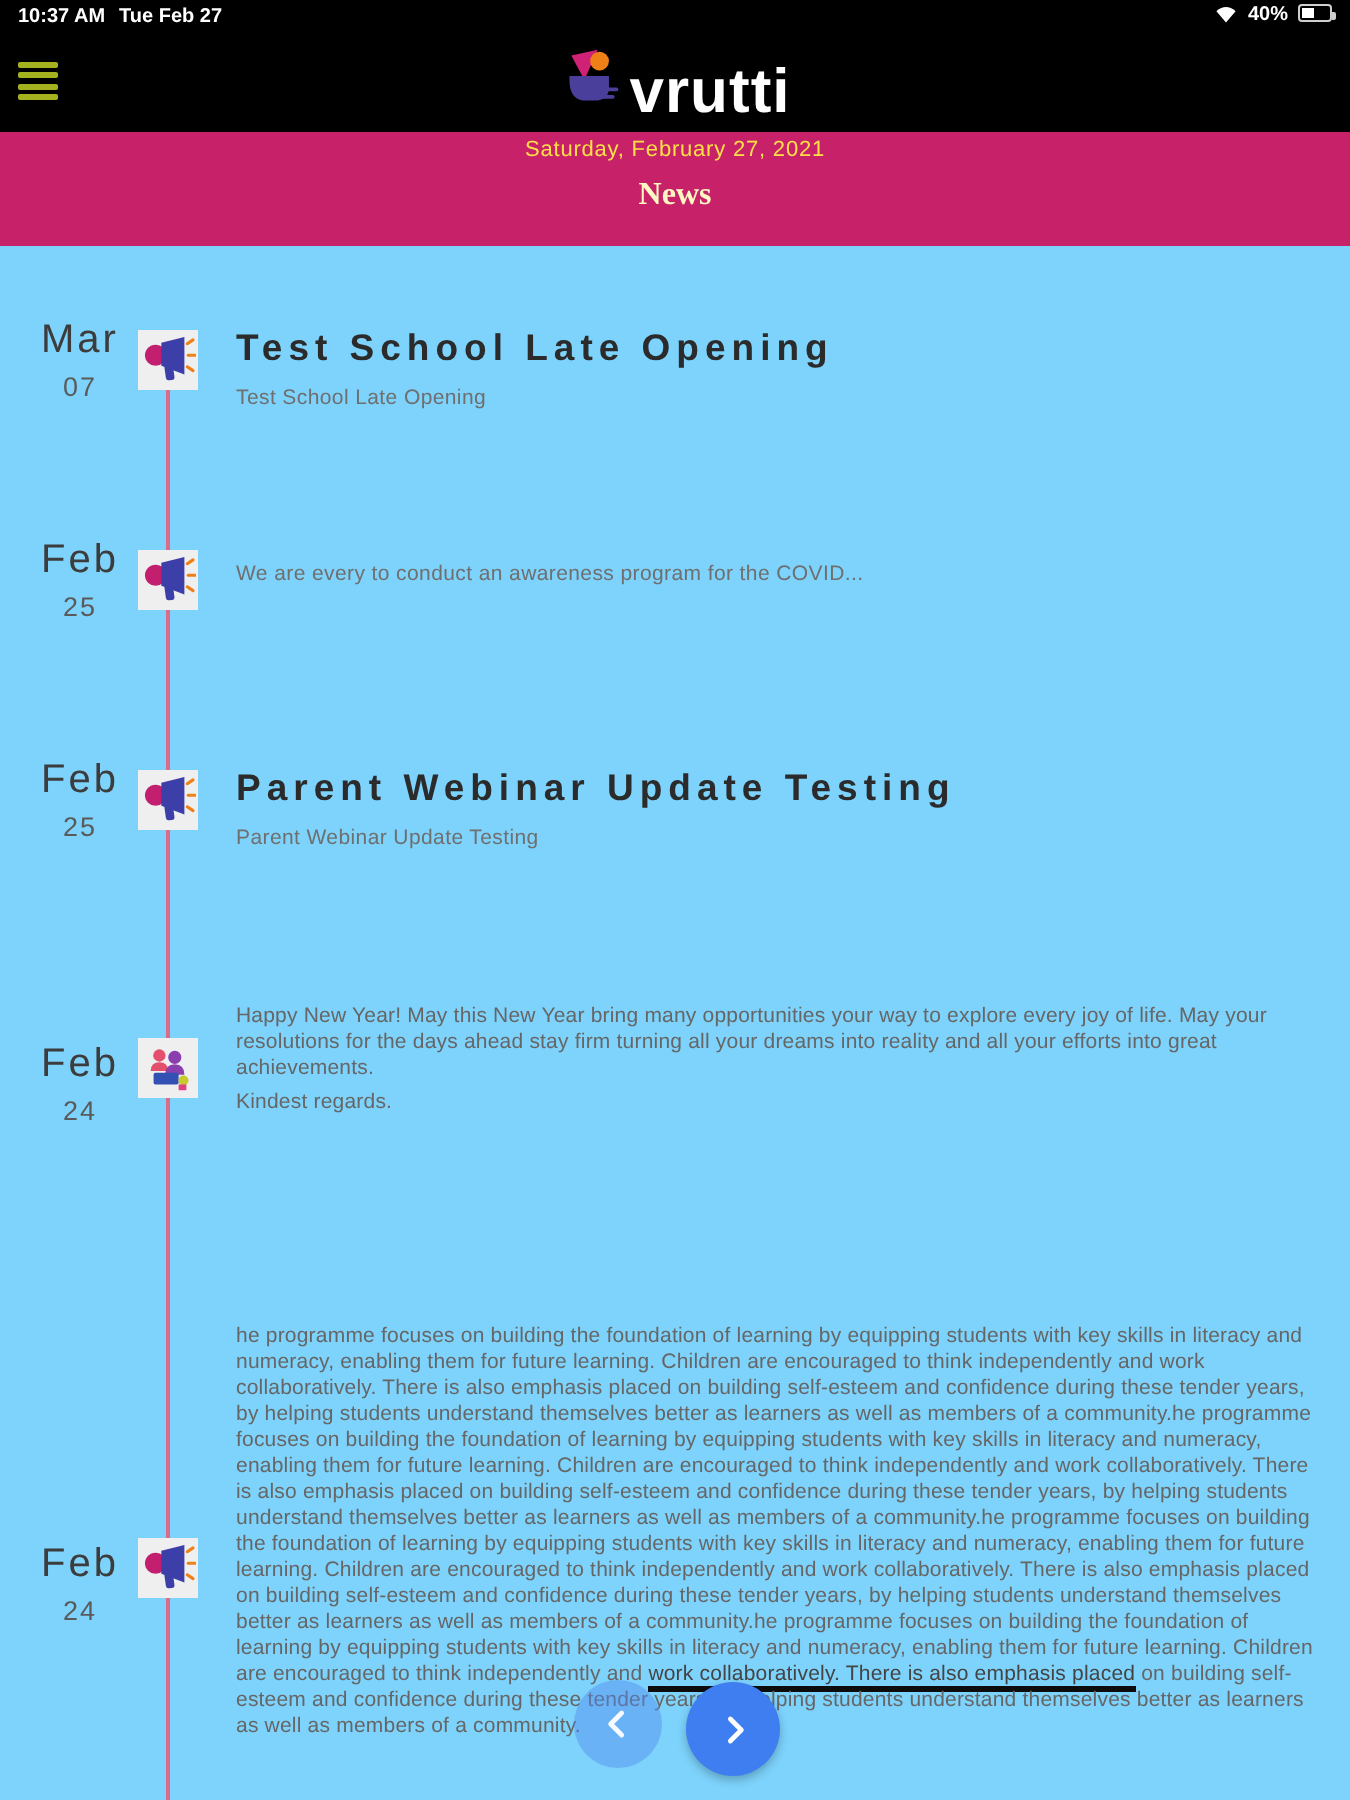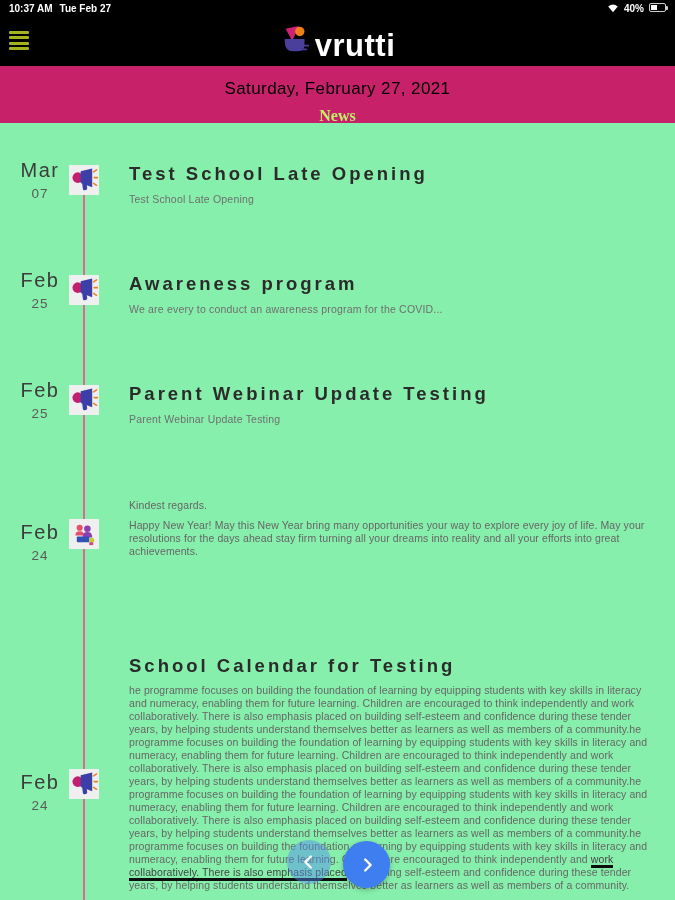--- a/index.html
+++ b/index.html
@@ -30,32 +30,32 @@
   .menu-btn { position:absolute; left:9px; top:14px; width:20px; height:19px;
     display:flex; flex-direction:column; justify-content:space-between; cursor:pointer; }
   .menu-btn span { display:block; height:3px; background:#a4b21f; border-radius:1px; }
   .logo { display:flex; align-items:flex-end; gap:3px; }
   .logo-text { color:#fff; font-size:31px; font-weight:bold; letter-spacing:0.5px; line-height:0.9; }
   
   .banner {
     position:absolute; top:66px; left:0; width:675px; height:57px;
     background:#c7216a; text-align:center; color:#fff;
   }
-  .banner-date { margin-top:13px; font-size:17px; color:#000000; letter-spacing:0.4px; }
-  .banner-title { margin-top:8px; font-family:"Liberation Serif", serif; font-weight:bold; font-size:16px; color:#bef264; }
+  .banner-date { margin-top:3px; font-size:11px; color:#fde047; letter-spacing:0.4px; }
+  .banner-title { margin-top:8px; font-family:"Liberation Serif", serif; font-weight:bold; font-size:16px; color:#fef9c3; }
   
   .content { position:absolute; top:123px; left:0; width:675px; height:777px;
-    background:#86efac; overflow:hidden; }
+    background:#7dd3fc; overflow:hidden; }
   .timeline-line { position:absolute; left:83px; top:57px; width:2px; height:calc(100% - 57px); background:#dd6a8c; }
   .date-block { position:absolute; left:8px; width:64px; text-align:center; }
   .date-month { font-size:20px; letter-spacing:1.5px; color:#3c3c3c; font-weight:500; }
   .date-day   { font-size:13.5px; color:#5a5a5a; letter-spacing:1px; margin-top:4px; }
   .node { position:absolute; left:69px; width:30px; height:30px; background:#efefef;
     display:flex; align-items:center; justify-content:center; }
-  .item-text { position:absolute; left:129px; right:14px; cursor:pointer; }
+  .item-text { position:absolute; left:118px; right:14px; cursor:pointer; }
   .item-title { font-size:18.5px; letter-spacing:3px; color:#2b2b2b; font-weight:600; }
   .item-sub   { font-size:10.5px; color:#6f6f6f; margin-top:8px; letter-spacing:0.2px; }
   .item-body  { font-size:10.5px; color:#666; line-height:13px; margin-top:7px; letter-spacing:0.1px; }
   .underlined { border-bottom:3.5px solid #0d0d0d; color:#444; }
   
   #i1-date{top:36px}  #i1-node{top:42px}  #i1-text{top:40px}
   #i2-date{top:146px} #i2-node{top:152px} #i2-text{top:150px}
   #i3-date{top:256px} #i3-node{top:262px} #i3-text{top:260px}
   #i4-date{top:398px} #i4-node{top:396px} #i4-text{top:372px}
   #i5-date{top:648px} #i5-node{top:646px} #i5-text{top:532px}
@@ -147,21 +147,20 @@
       <polygon points="10,3.5 22,0.5 22,20 10,15.5" fill="#3c3fa8"></polygon>
       <rect x="12" y="15" width="4.5" height="8" rx="1.5" fill="#3c3fa8" transform="rotate(-8 14 19)"></rect>
       <g stroke="#ef8018" stroke-width="1.6" stroke-linecap="round">
         <line x1="23.5" y1="4" x2="26.5" y2="2"></line>
           <line x1="24" y1="10" x2="27.5" y2="10"></line>
           <line x1="23.5" y1="16" x2="26.5" y2="18"></line>
       </g>
     </svg>
   </div>
   <div class="item-text" id="i2-text">
-    <div class="item-title">Awareness program</div>
     <div class="item-sub">We are every to conduct an awareness program for the COVID...</div>
   </div>
 
   <div class="date-block" id="i3-date">
     <div class="date-month">Feb</div>
     <div class="date-day">25</div>
   </div>
   <div class="node" id="i3-node">
     <svg width="27" height="25" viewBox="0 0 28 26">
       <circle cx="7" cy="10" r="5.5" fill="#c2206e"></circle>
@@ -188,42 +187,41 @@
       <circle cx="9" cy="7" r="3.2" fill="#e4506b"></circle>
       <path d="M4.5,15 Q4.5,10.5 9,10.5 Q13.5,10.5 13.5,15 Z" fill="#e4506b"></path>
       <circle cx="17" cy="8" r="3.4" fill="#8a3fae"></circle>
       <path d="M12,17 Q12,11.5 17,11.5 Q22,11.5 22,17 Z" fill="#8a3fae"></path>
       <rect x="6" y="16" width="13" height="6" rx="1" fill="#3350b5"></rect>
       <circle cx="21.5" cy="20" r="2.6" fill="#c6ca2c"></circle>
       <rect x="19" y="22" width="4" height="3" fill="#df3f80"></rect>
     </svg>
   </div>
   <div class="item-text" id="i4-text">
+    <div class="item-body">Happy New Year! May this New Year bring many opportunities your way to explore every joy of life. May your resolutions for the days ahead stay firm turning all your dreams into reality and all your efforts into great achievements.</div>
     <div class="item-body" style="margin-top:4px">Kindest regards.</div>
-    <div class="item-body">Happy New Year! May this New Year bring many opportunities your way to explore every joy of life. May your resolutions for the days ahead stay firm turning all your dreams into reality and all your efforts into great achievements.</div>
   </div>
 
   <div class="date-block" id="i5-date">
     <div class="date-month">Feb</div>
     <div class="date-day">24</div>
   </div>
   <div class="node" id="i5-node">
     <svg width="27" height="25" viewBox="0 0 28 26">
       <circle cx="7" cy="10" r="5.5" fill="#c2206e"></circle>
       <polygon points="10,3.5 22,0.5 22,20 10,15.5" fill="#3c3fa8"></polygon>
       <rect x="12" y="15" width="4.5" height="8" rx="1.5" fill="#3c3fa8" transform="rotate(-8 14 19)"></rect>
       <g stroke="#ef8018" stroke-width="1.6" stroke-linecap="round">
         <line x1="23.5" y1="4" x2="26.5" y2="2"></line>
           <line x1="24" y1="10" x2="27.5" y2="10"></line>
           <line x1="23.5" y1="16" x2="26.5" y2="18"></line>
       </g>
     </svg>
   </div>
   <div class="item-text" id="i5-text">
-    <div class="item-title">School Calendar for Testing</div>
     <div class="item-body"><span>he programme focuses on building the foundation of learning by equipping students with key skills in literacy and numeracy, enabling them for future learning. Children are encouraged to think independently and work collaboratively. There is also emphasis placed on building self-esteem and confidence during these tender years, by helping students understand themselves better as learners as well as members of a community.he programme focuses on building the foundation of learning by equipping students with key skills in literacy and numeracy, enabling them for future learning. Children are encouraged to think independently and work collaboratively. There is also emphasis placed on building self-esteem and confidence during these tender years, by helping students understand themselves better as learners as well as members of a community.he programme focuses on building the foundation of learning by equipping students with key skills in literacy and numeracy, enabling them for future learning. Children are encouraged to think independently and work collaboratively. There is also emphasis placed on building self-esteem and confidence during these tender years, by helping students understand themselves better as learners as well as members of a community.he programme focuses on building the foundation of learning by equipping students with key skills in literacy and numeracy, enabling them for future learning. Children are encouraged to think independently and </span><span class="underlined">work collaboratively. There is also emphasis placed</span><span> on building self-esteem and confidence during these tender years, by helping students understand themselves better as learners as well as members of a community.</span></div>
   </div>
 
   <div class="fab fab-prev">
     <svg width="22" height="22" viewBox="0 0 24 24">
         <polyline points="14,6 8,12 14,18" fill="none" stroke="#ffffff" stroke-width="2.6" stroke-linecap="round" stroke-linejoin="round" opacity="0.95"></polyline>
       </svg>
   </div>
   <div class="fab fab-next">
     <svg width="22" height="22" viewBox="0 0 24 24">

